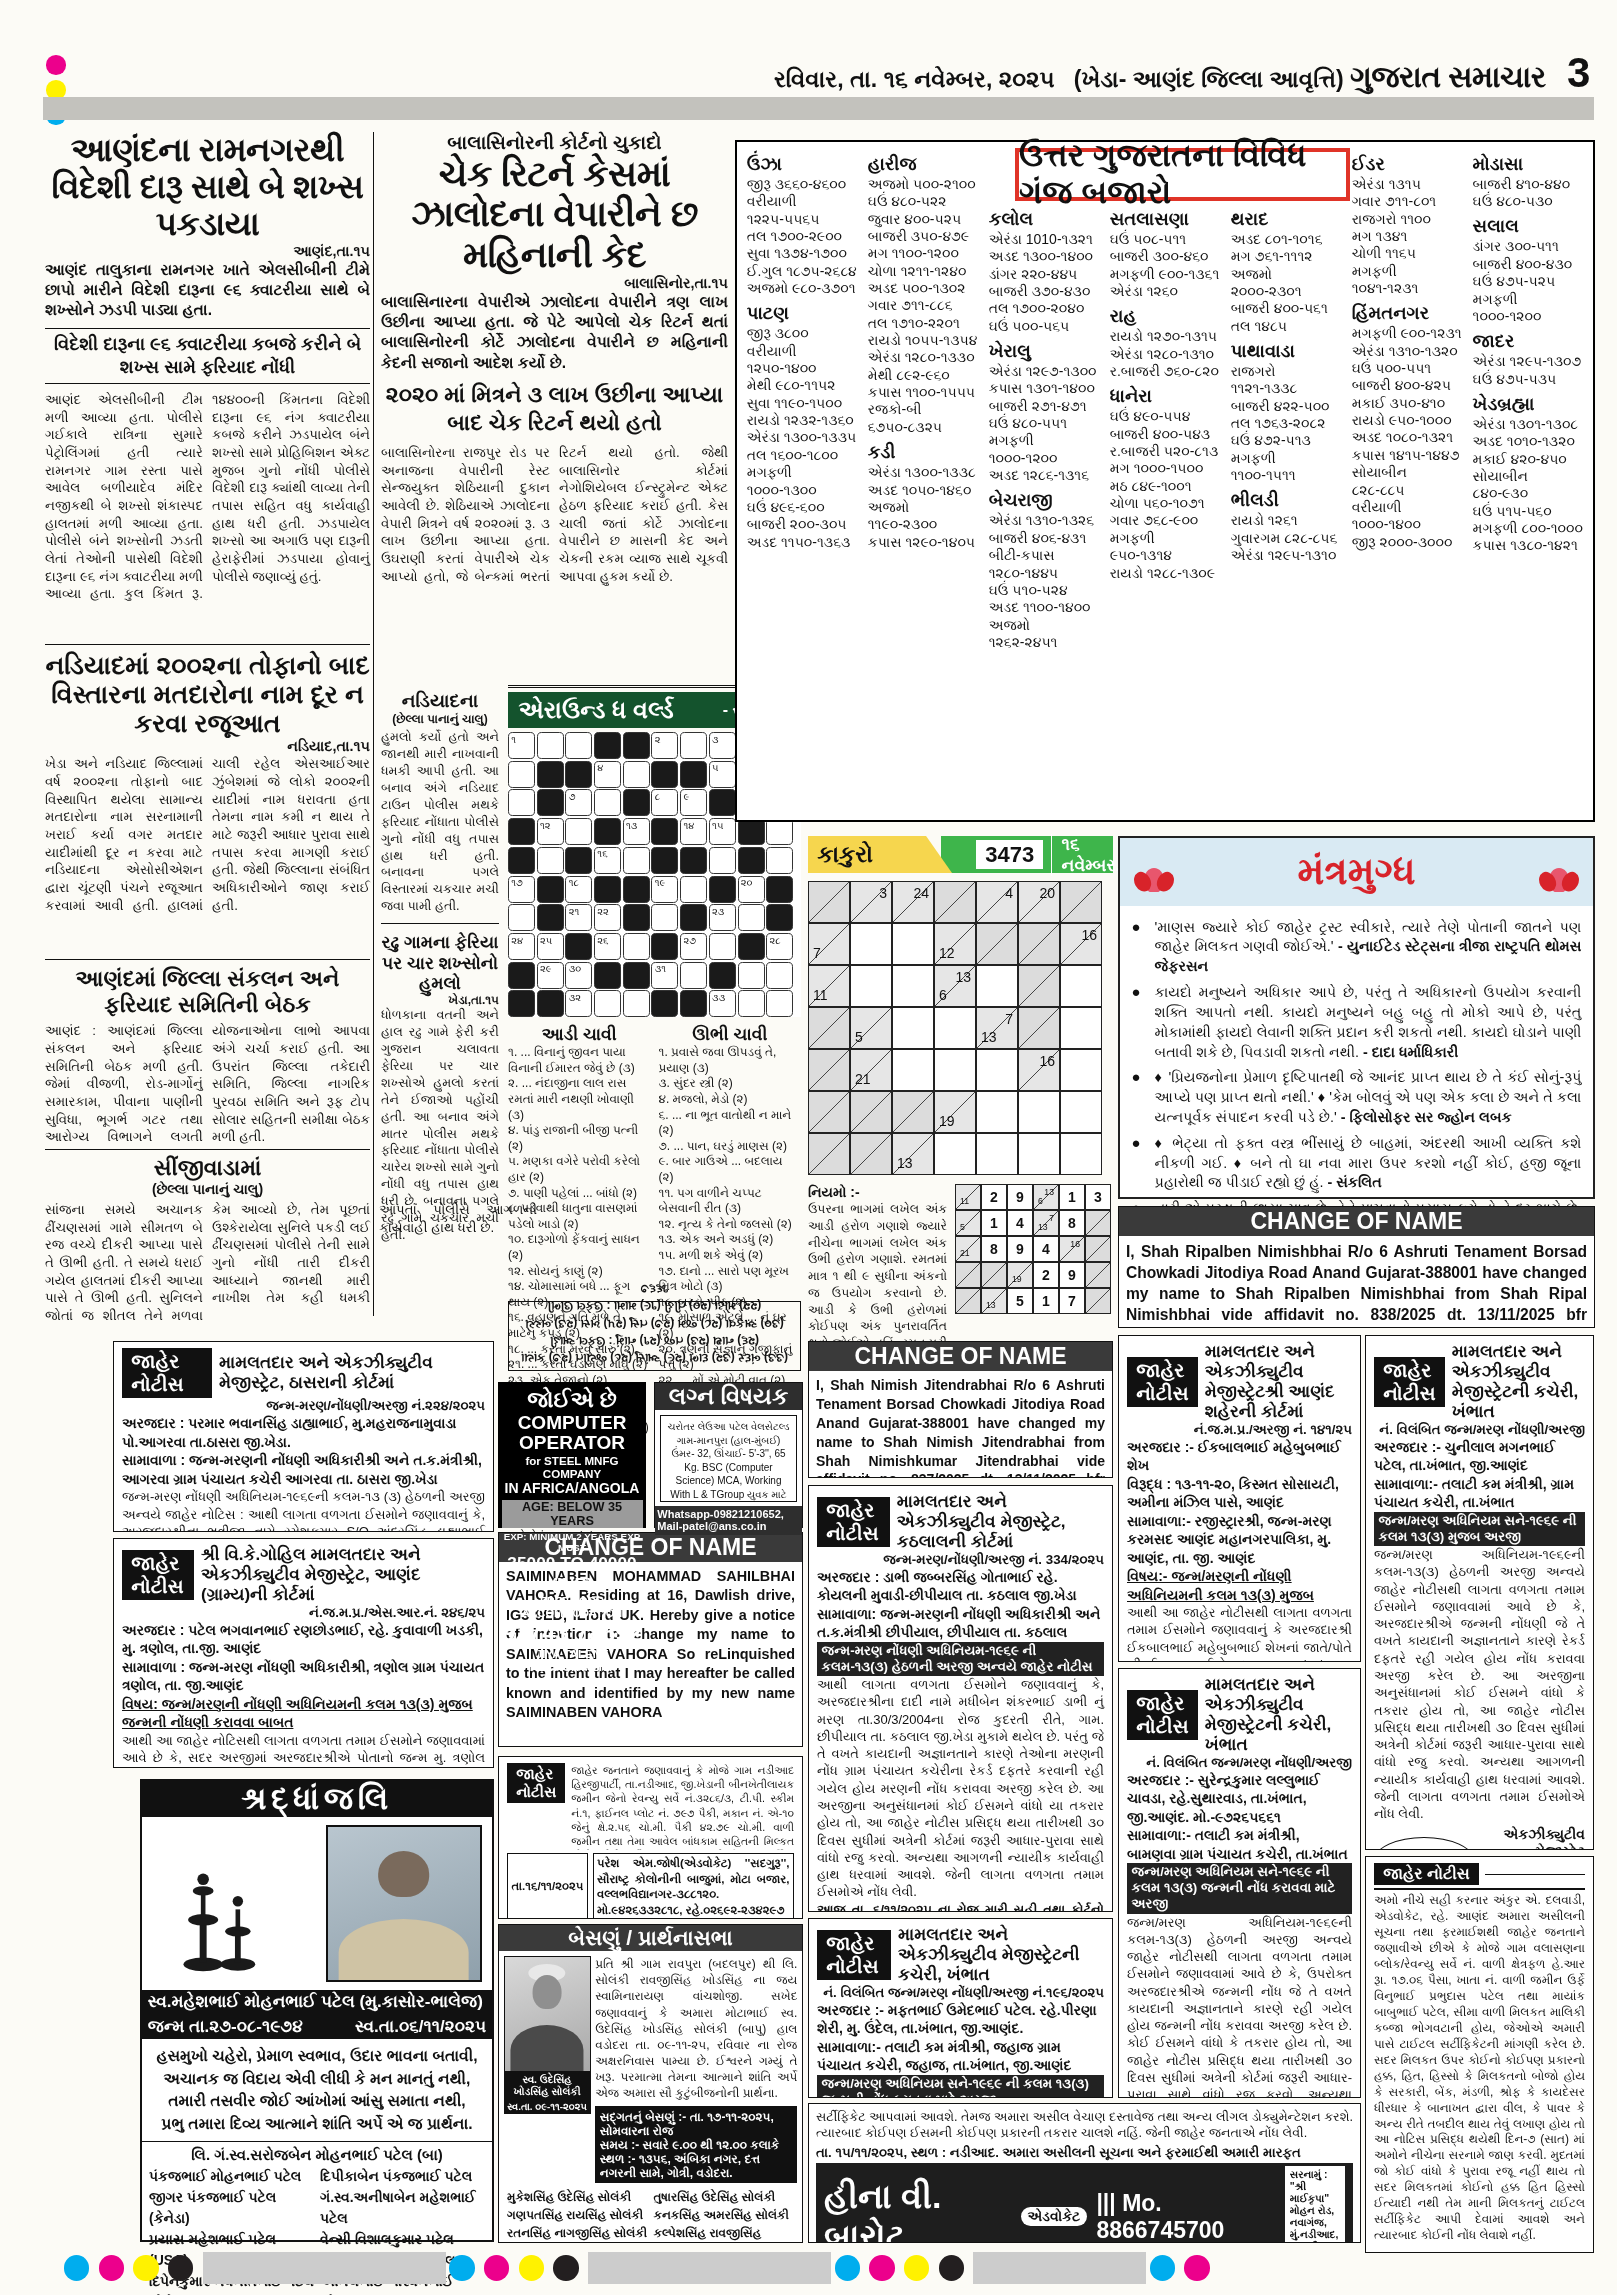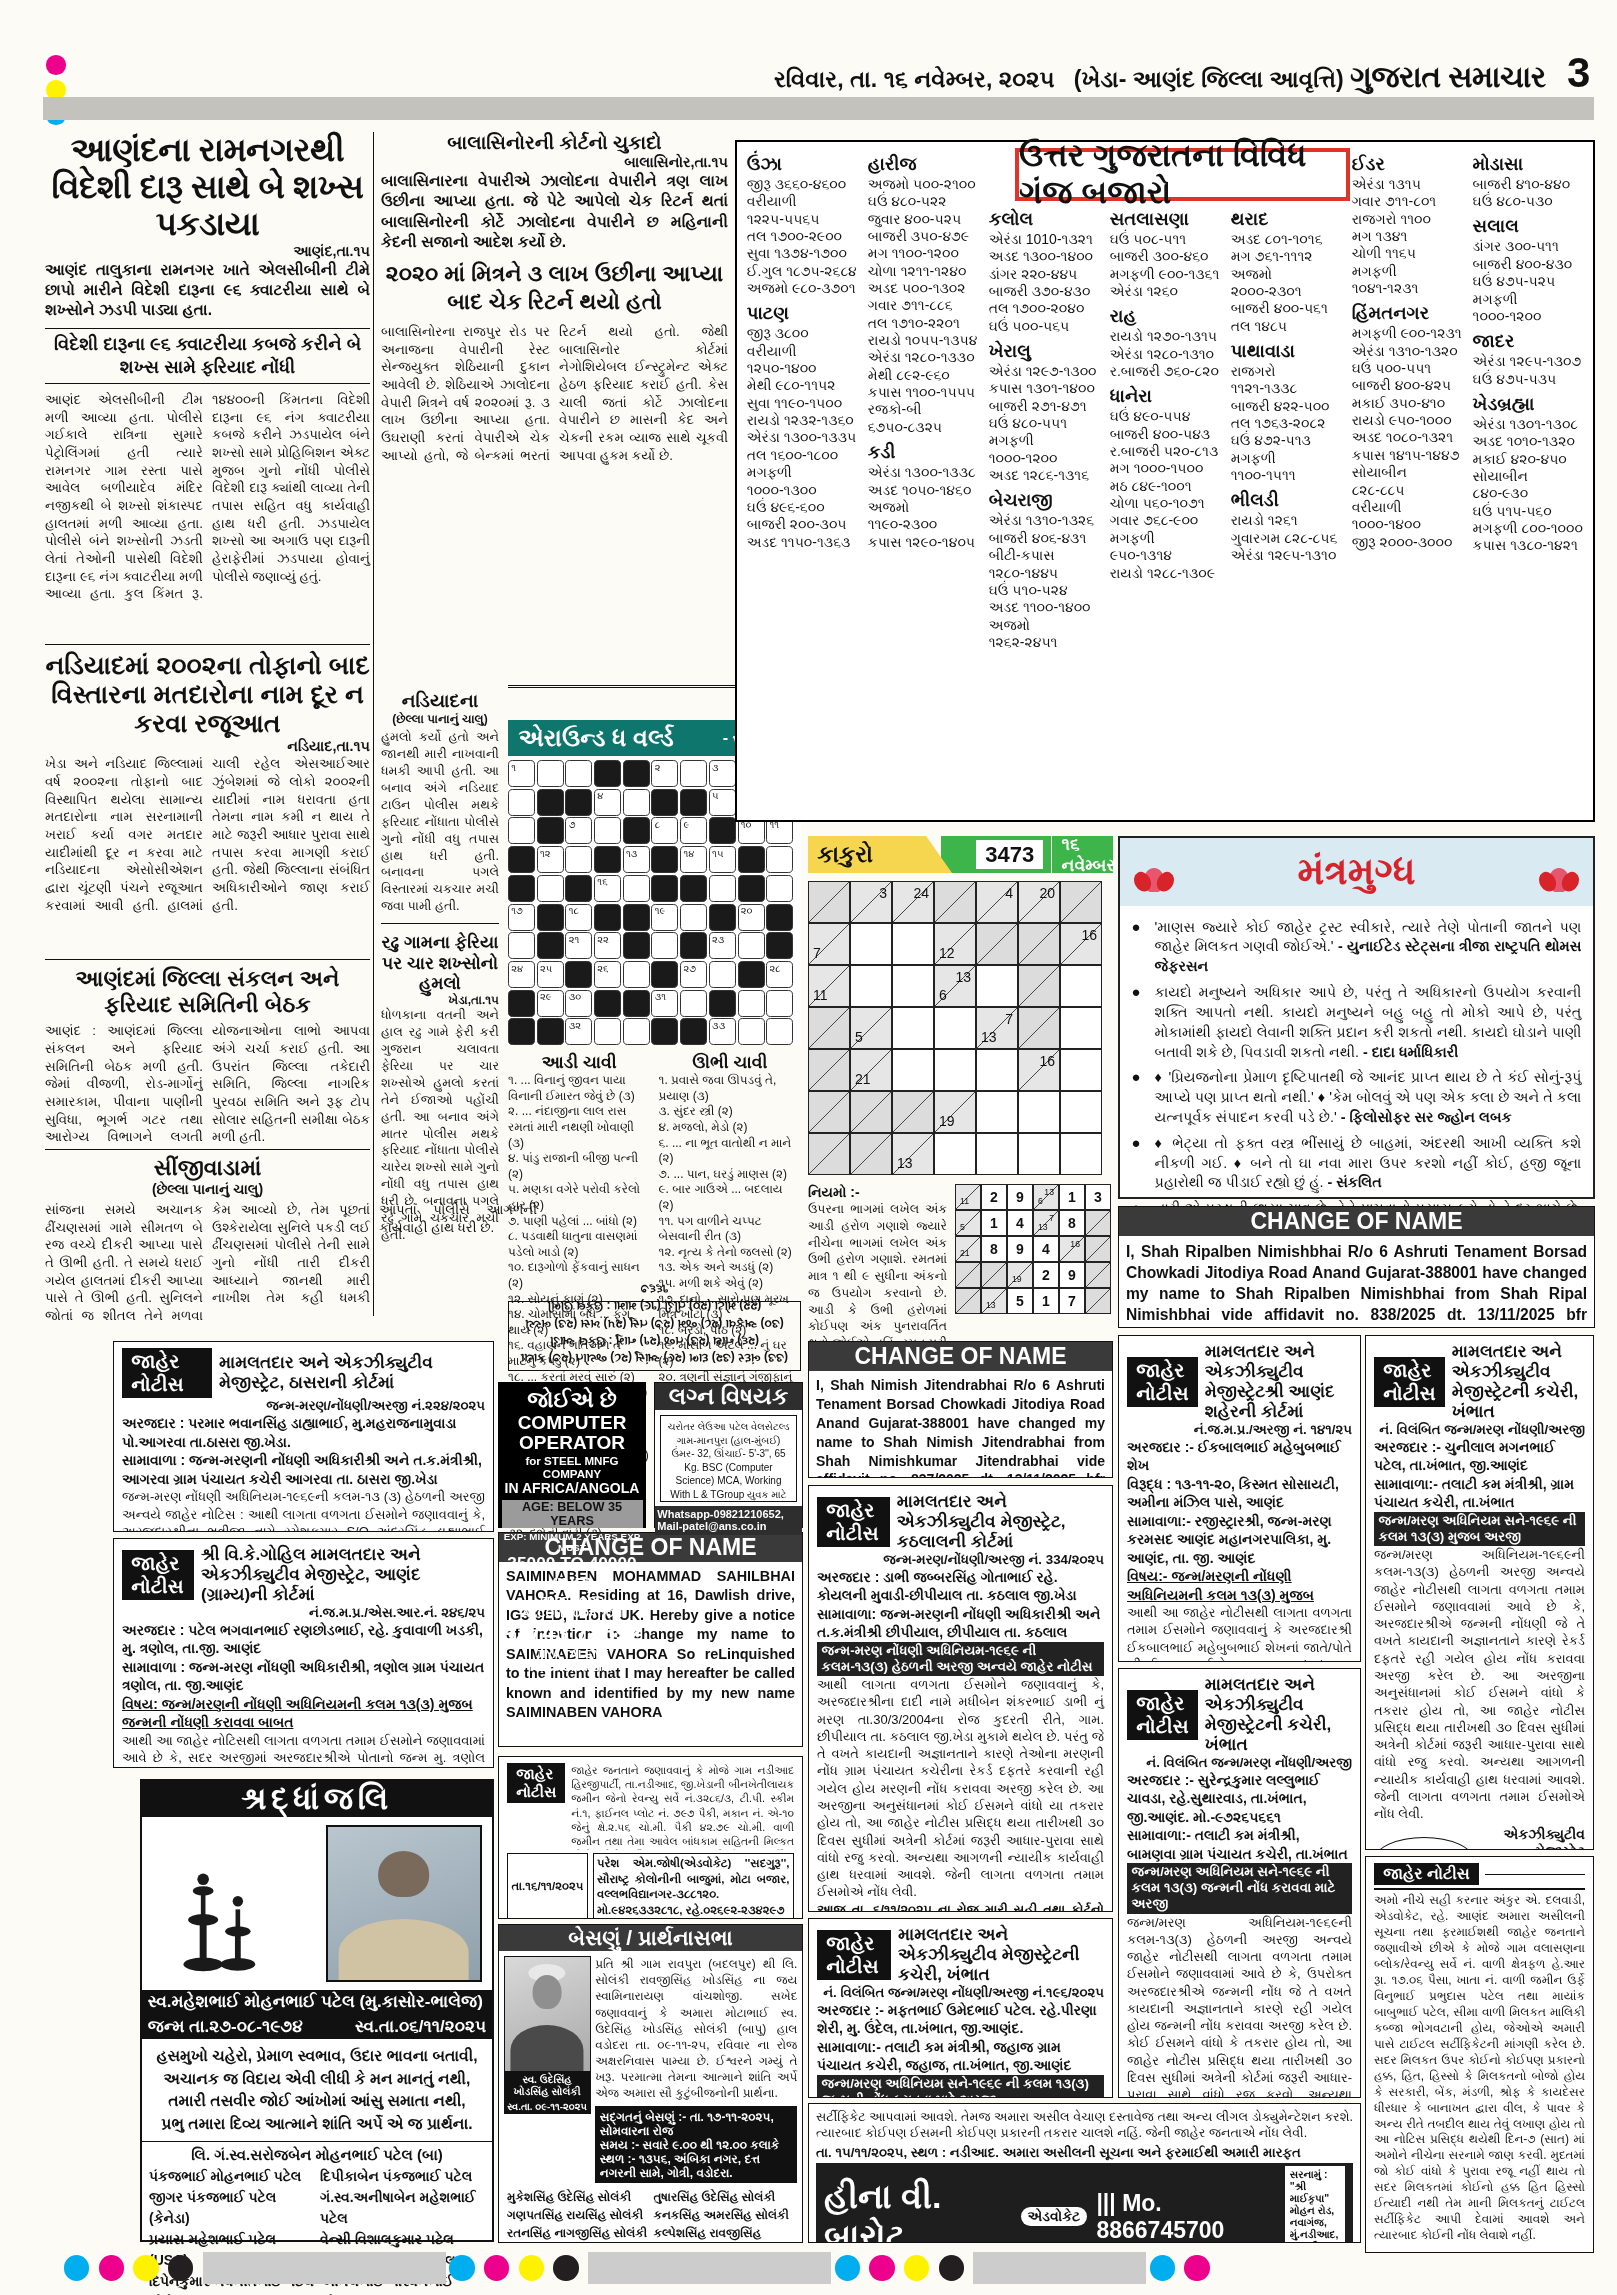--- a/index.html
+++ b/index.html
@@ -26,21 +26,21 @@
   .body1{font-size:13.3px;line-height:1.33;}
   .rule{border-top:1.7px solid #111;}
   
   .mkt{border:2.9px solid #000;background:#fff;}
   .mkt-title{border:4px solid #e03428;background:#fff;font-size:32px;font-weight:bold;display:flex;align-items:center;justify-content:center;}
   .mcols{display:flex;gap:0;height:100%;padding:5.8px 4.6px;}
   .mcol{flex:1;padding:0 5.2px;border-right:0;}
   .mname{font-size:18px;font-weight:bold;margin:5.8px 0 1.2px;}
   .mitem{font-size:14px;line-height:1.24;}
   
-  .cwbar{background:#0f766e;color:#fff;display:flex;align-items:center;justify-content:space-between;padding:0 10.4px;margin-top:28px;}
+  .cwbar{background:#14532d;color:#fff;display:flex;align-items:center;justify-content:space-between;padding:0 10.4px;}
   .cwgrid{display:grid;grid-template-columns:repeat(10,27px);grid-auto-rows:27px;gap:1.7px;background:#fff;}
   .cwc{border:1.2px solid #333;border-radius:4.6px;background:#fff;position:relative;}
   .cwc.blk{background:#1a1a1a;}
   .cwc .n{position:absolute;top:0.6px;left:2.3px;font-size:9.8px;}
   .cluetitle{font-size:17.3px;font-weight:bold;text-align:center;}
   .clue{font-size:12px;line-height:1.3;}
   .ansbox{border:1.7px solid #111;transform:rotate(180deg);font-size:12px;font-weight:bold;text-align:center;line-height:1.45;padding:3.5px 5.8px;}
   
   .kkhead{position:relative;height:37px;}
   .kktab{position:absolute;left:0;top:0;width:144px;height:37px;background:#f6d64e;font-size:23px;font-weight:bold;display:flex;align-items:center;padding-left:9.2px;clip-path:polygon(0 0,82% 0,100% 100%,0 100%);}
@@ -146,20 +146,21 @@
   <div class="abs" style="left:45px;top:1149px;width:325px;">
     <div class="rule" style="margin-bottom:4.6px;"></div>
     <div class="hl3 ctr">સીંજીવાડામાં</div>
     <div class="ctr b" style="font-size:14px;">(છેલ્લા પાનાનું ચાલુ)</div>
     <div class="body2 jt" style="height:127px;margin-top:3.5px;">સાંજના સમયે અચાનક ઢીંચણસમાં ગામે સીમતળ બે રજ વચ્ચે દીકરી આપ્યા પાસે તે ઊભી હતી. તે સમયે ધરાઈ ગયેલ હાલતમાં દીકરી આપ્યા પાસે તે ઊભી હતી. સુનિલને જોતાં જ શીતલ તેને મળવા કેમ આવ્યો છે, તેમ પૂછતાં ઉશ્કેરાયેલા સુનિલે પકડી લઈ ઢીંચણસમાં પોલીસે તેની સામે ગુનો નોંધી તારી દીકરી આધ્યાને જાનથી મારી નાખીશ તેમ કહી ધમકી આપતાં પોલીસે આગળની કાર્યવાહી હાથ ધરી છે.</div>
   </div>
 
   <div class="abs vline" style="left:373px;top:132px;height:1184px;"></div>
   <div class="abs" style="left:381px;top:132px;width:347px;">
     <div class="kick">બાલાસિનોરની કોર્ટનો ચુકાદો</div>
+    <div class="hl1 ctr" style="font-size:36px;">ચેક રિટર્ન કેસમાં ઝાલોદના વેપારીને છ મહિનાની કેદ</div>
     <div class="dateline">બાલાસિનોર,તા.૧૫</div>
     <div class="lead jt">બાલાસિનારના વેપારીએ ઝાલોદના વેપારીને ત્રણ લાખ ઉછીના આપ્યા હતા. જે પેટે આપેલો ચેક રિટર્ન થતાં બાલાસિનોરની કોર્ટે ઝાલોદના વેપારીને છ મહિનાની કેદની સજાનો આદેશ કર્યો છે.</div>
     <div class="sub" style="font-size:22px;margin:8px 0;">૨૦૨૦ માં મિત્રને ૩ લાખ ઉછીના આપ્યા બાદ ચેક રિટર્ન થયો હતો</div>
     <div class="body2 jt" style="height:248px;">બાલાસિનોરના રાજપુર રોડ પર અનાજના વેપારીની રેસ્ટ સેન્જયુક્ત શેઠિયાની દુકાન આવેલી છે. શેઠિયાએ ઝાલોદના વેપારી મિત્રને વર્ષ ૨૦૨૦માં રૂ. ૩ લાખ ઉછીના આપ્યા હતા. ઉઘરાણી કરતાં વેપારીએ ચેક આપ્યો હતો, જે બેન્કમાં ભરતાં રિટર્ન થયો હતો. જેથી બાલાસિનોર કોર્ટમાં નેગોશિયેબલ ઈન્સ્ટ્રુમેન્ટ એક્ટ હેઠળ ફરિયાદ કરાઈ હતી. કેસ ચાલી જતાં કોર્ટે ઝાલોદના વેપારીને છ માસની કેદ અને ચેકની રકમ વ્યાજ સાથે ચૂકવી આપવા હુકમ કર્યો છે.</div>
   </div>
 
   <div class="abs" style="left:381px;top:690px;width:118px;">
     <div class="hl3 ctr" style="font-size:18.5px;">નડિયાદના</div>
     <div class="ctr b" style="font-size:12px;">(છેલ્લા પાનાનું ચાલુ)</div>
     <div class="body1 jt" style="font-size:12.7px;margin-top:3.5px;">હુમલો કર્યો હતો અને જાનથી મારી નાખવાની ધમકી આપી હતી. આ બનાવ અંગે નડિયાદ ટાઉન પોલીસ મથકે ફરિયાદ નોંધાતા પોલીસે ગુનો નોંધી વધુ તપાસ હાથ ધરી હતી. બનાવના પગલે વિસ્તારમાં ચકચાર મચી જવા પામી હતી.</div>

